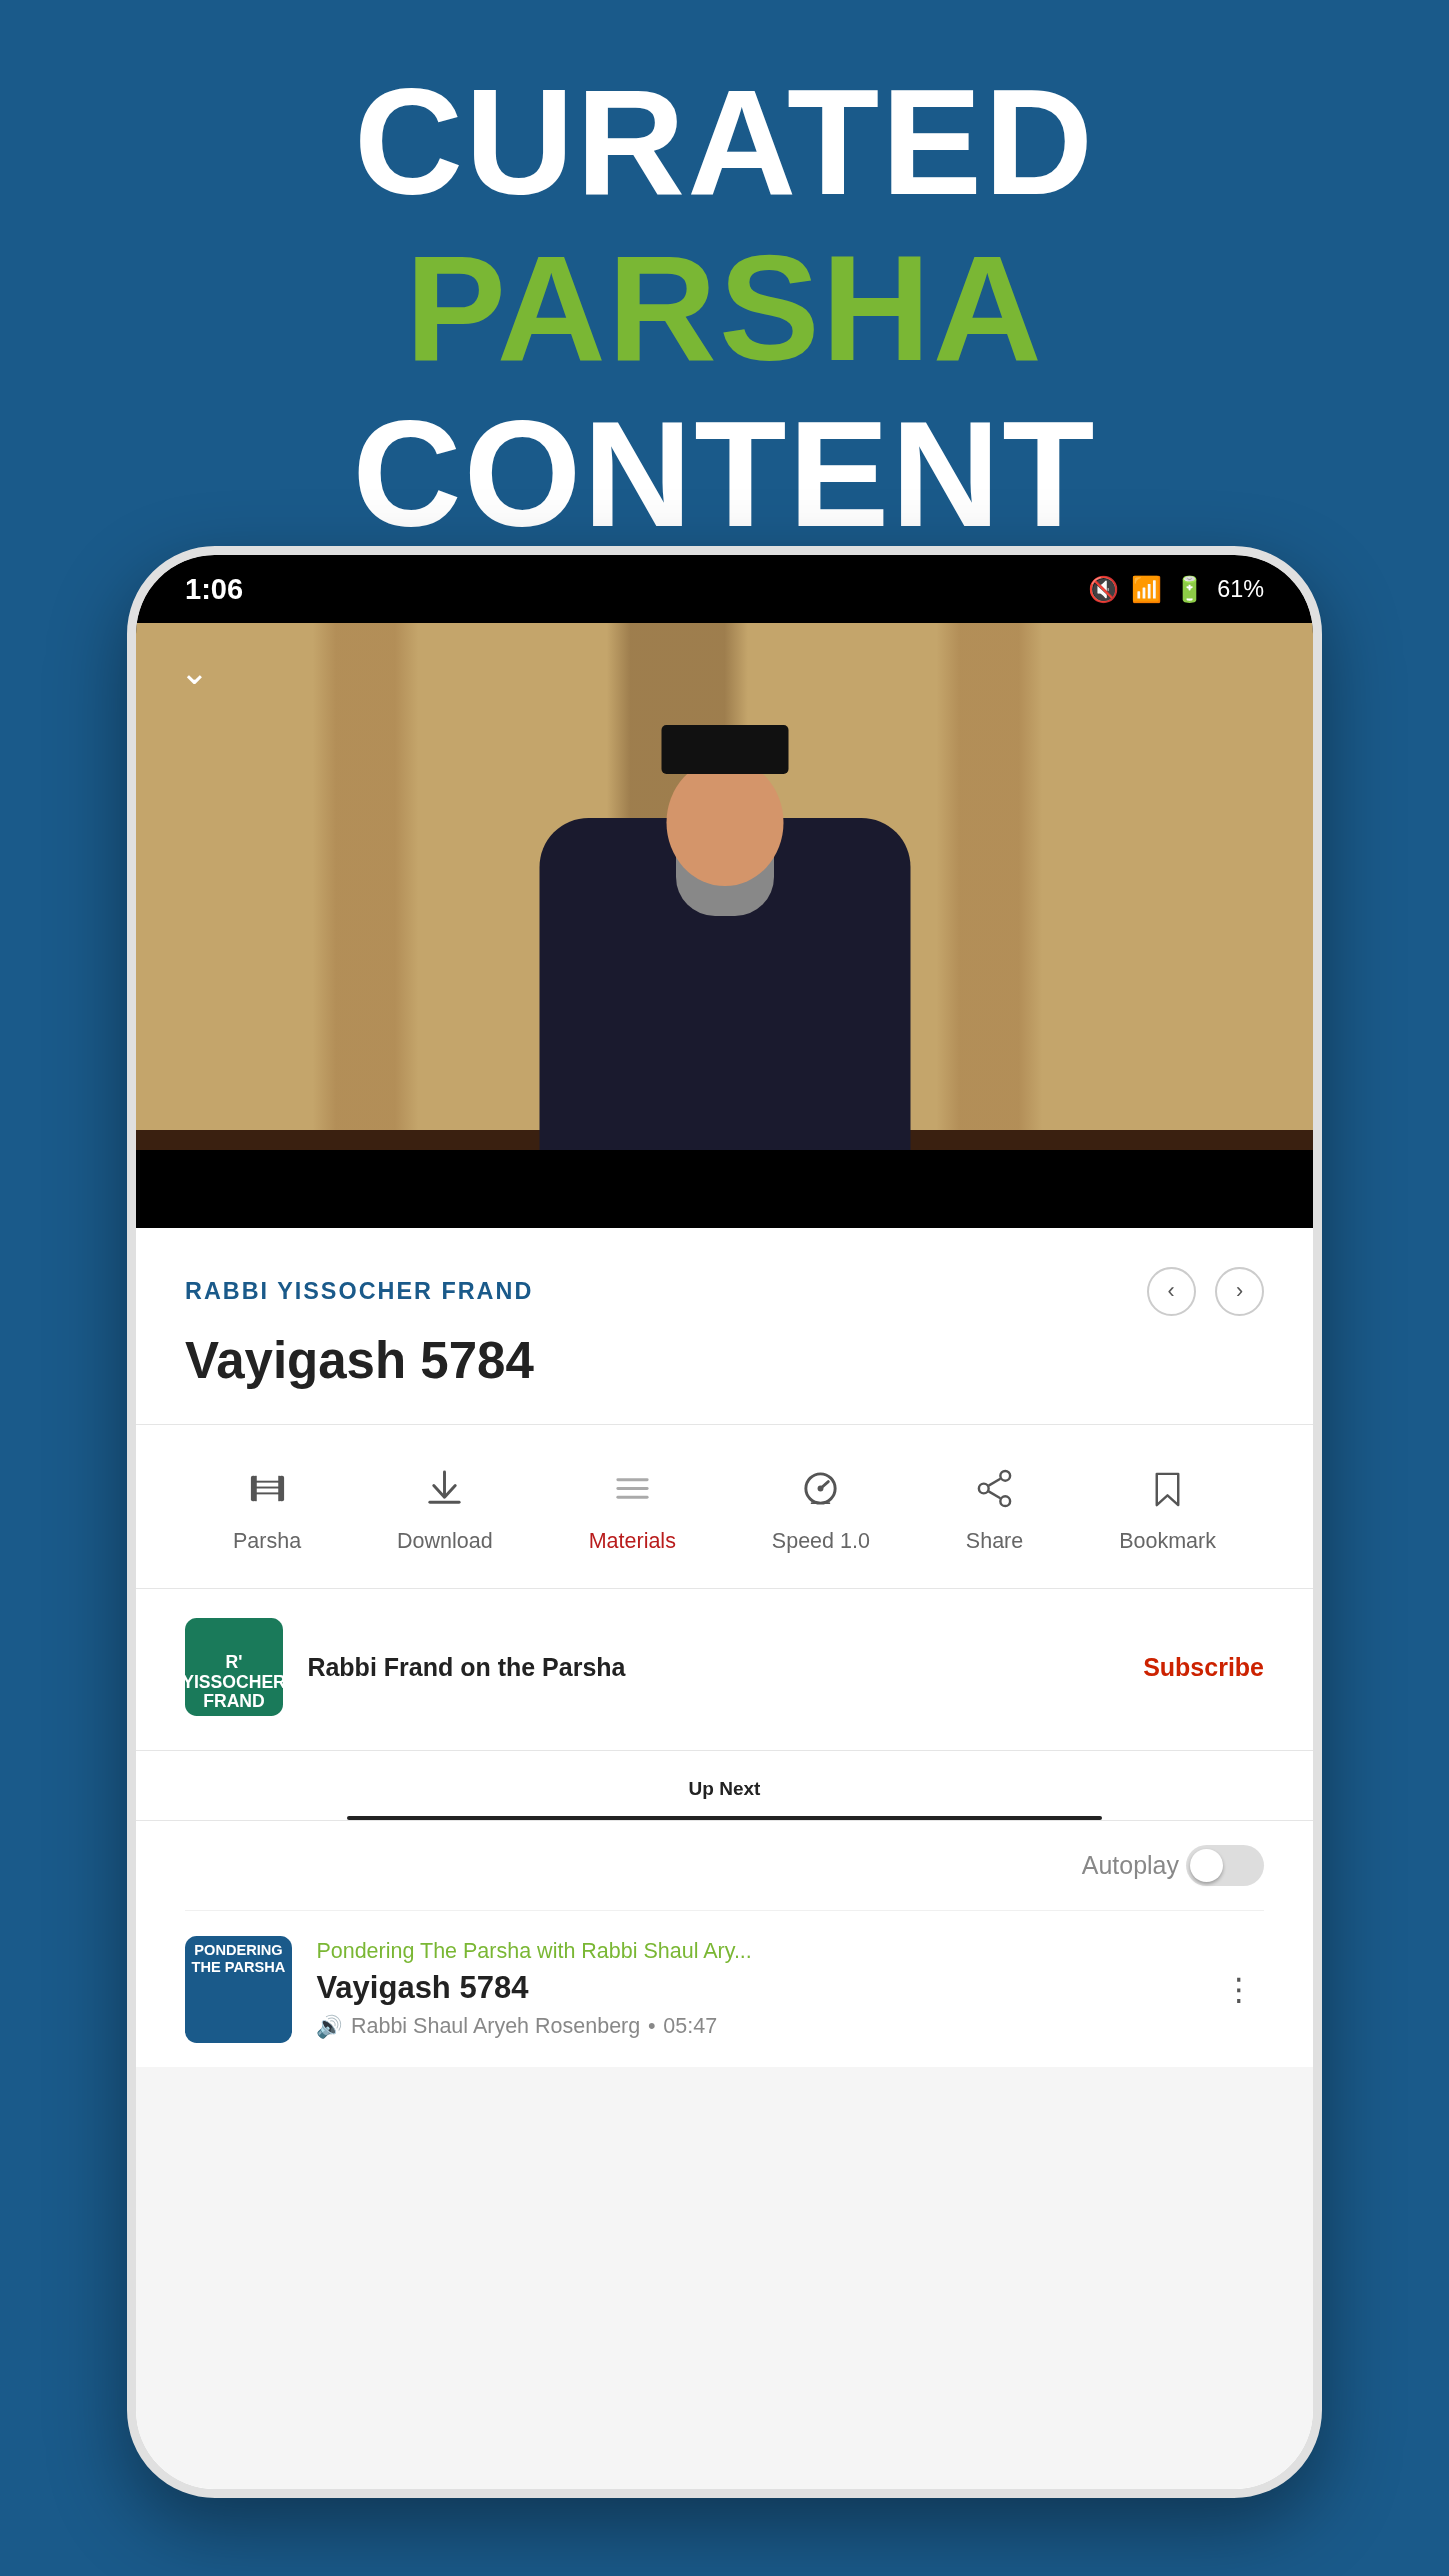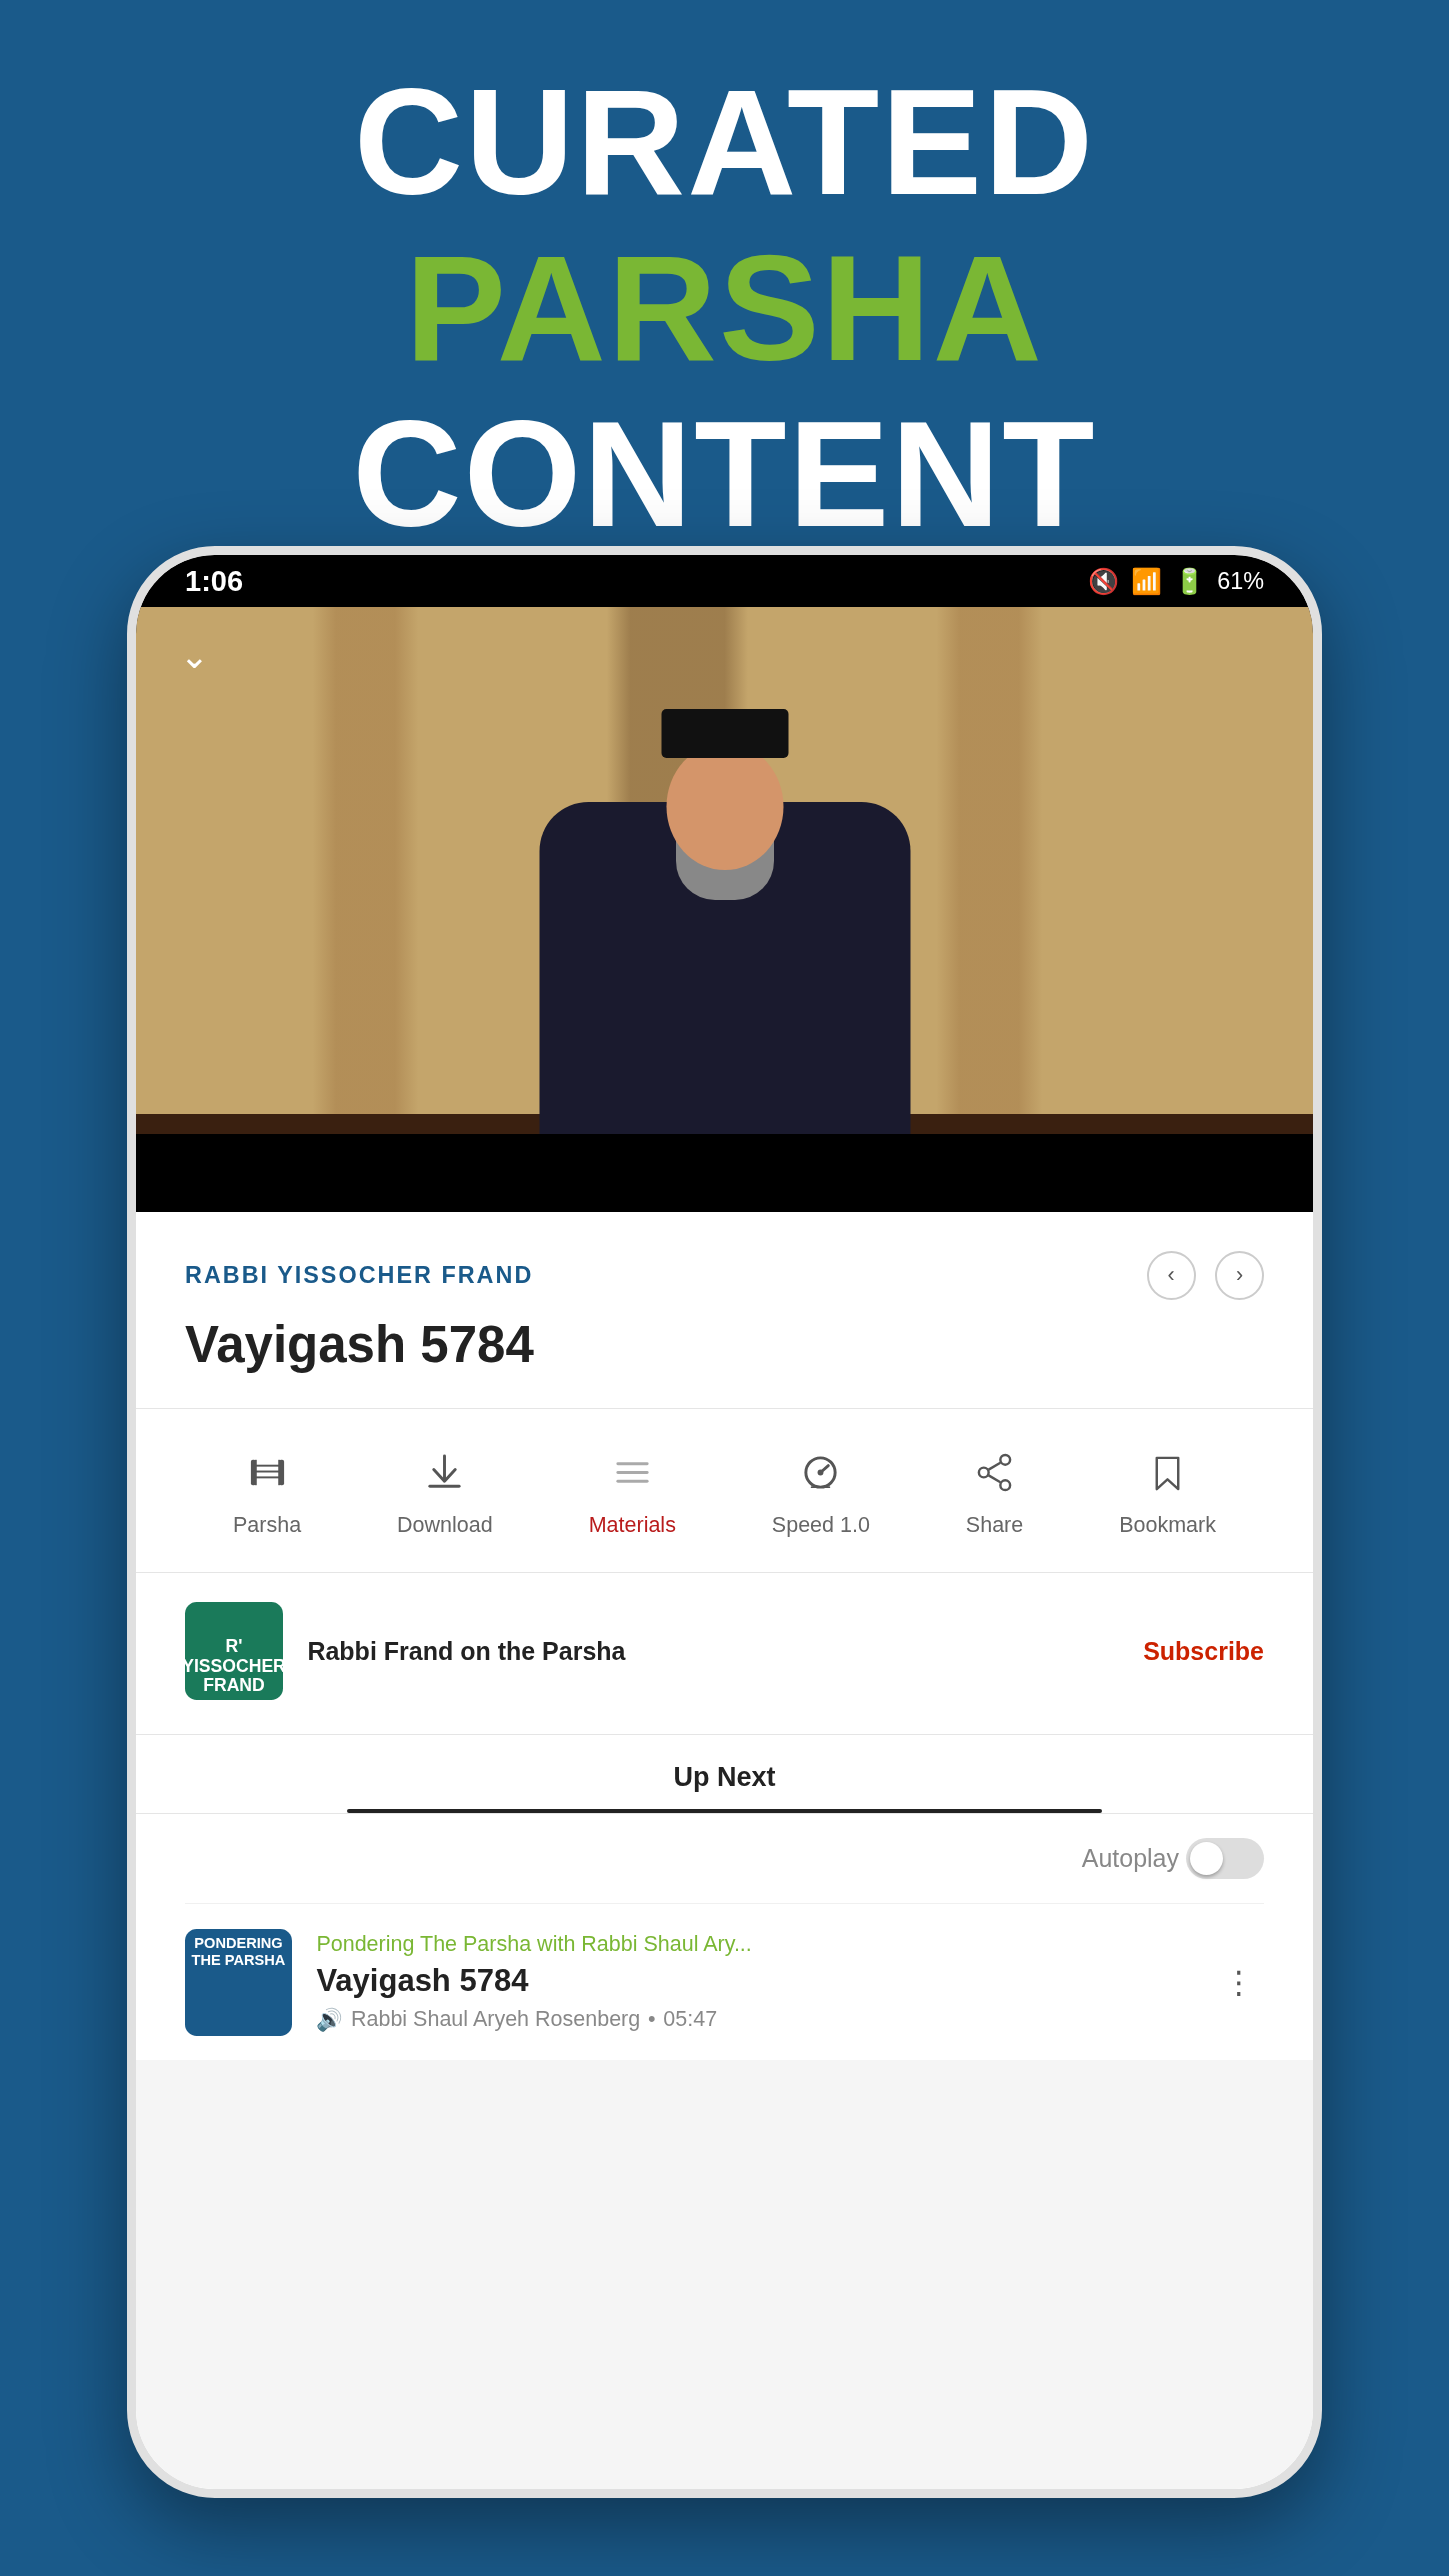--- a/index.html
+++ b/index.html
@@ -72,21 +72,21 @@
       width: 100%;
       height: 100%;
       background: #f5f5f5;
       overflow: hidden;
       border-radius: 78px;
     }
 
     
     .status-bar {
       background: #000;
-      height: 52px;
+      height: 68px;
       display: flex;
       align-items: center;
       justify-content: space-between;
       padding: 11px 49px;
       border-radius: 78px 78px 0 0;
     }
     .status-time {
       color: #fff;
       font-size: 29px;
       font-weight: 600;
@@ -332,21 +332,21 @@
       display: flex;
       align-items: center;
       border-bottom: 1px solid #e5e5e5;
       margin: 0 -49px;
       padding: 0 49px;
     }
     .tab-item {
       flex: 1;
       text-align: center;
       padding: 27px 0 19.5px;
-      font-size: 27px;
+      font-size: 19px;
       font-weight: 600;
       color: #999;
       position: relative;
     }
     .tab-item.active {
       color: #222;
       font-weight: 700;
     }
     .tab-item.active::after {
       content: '';

